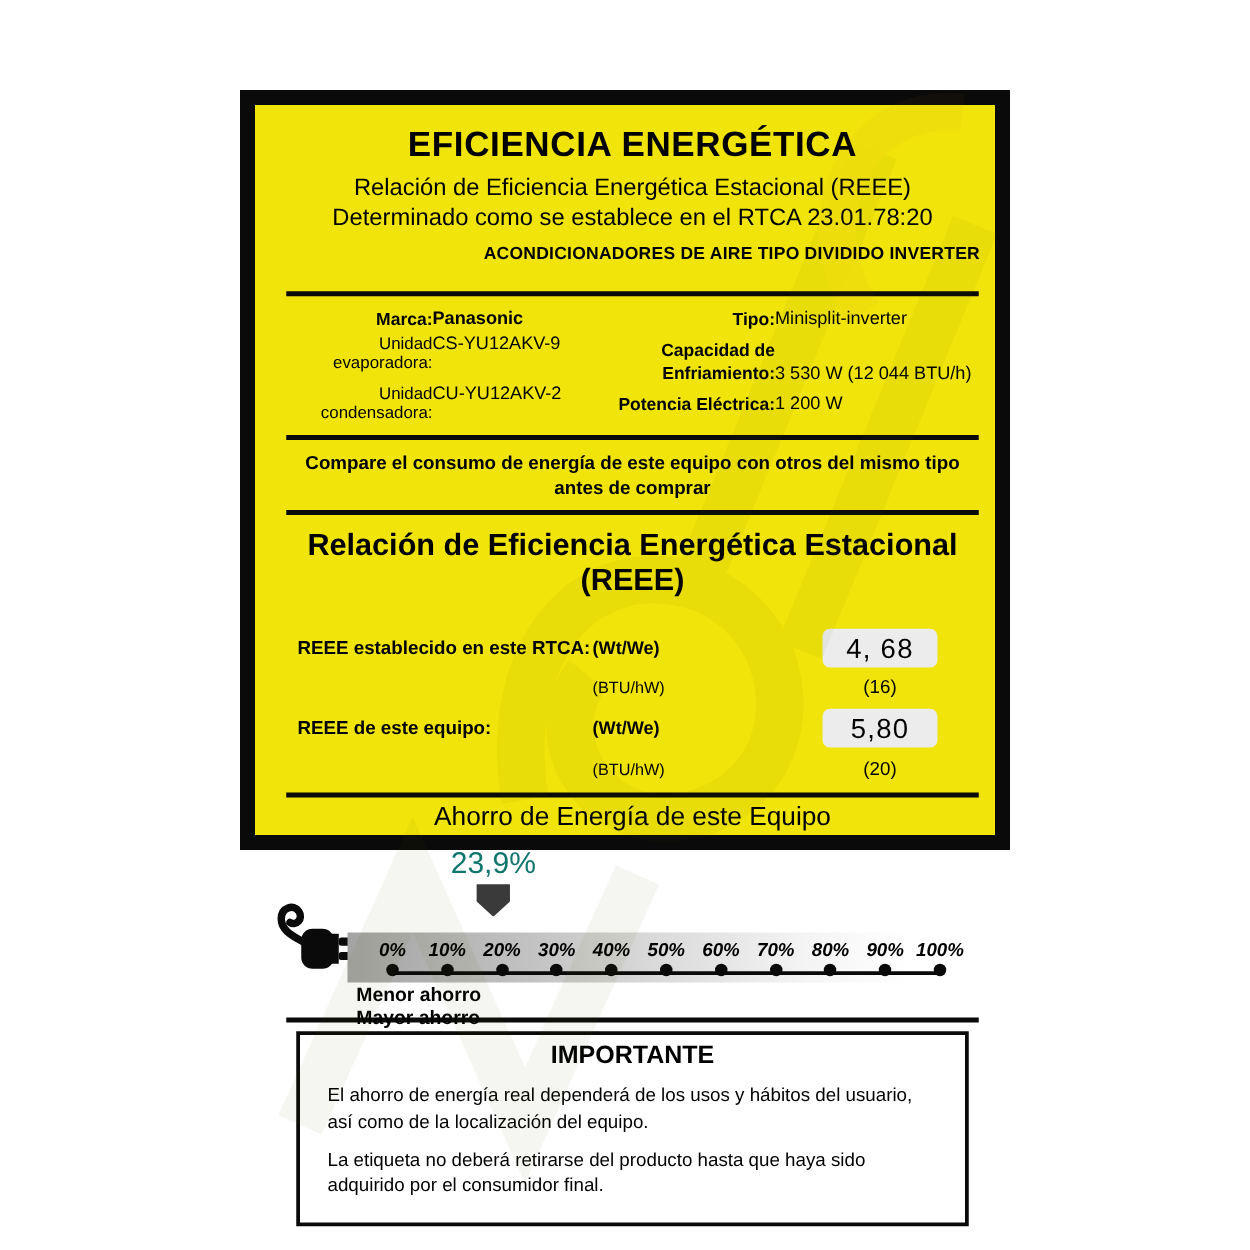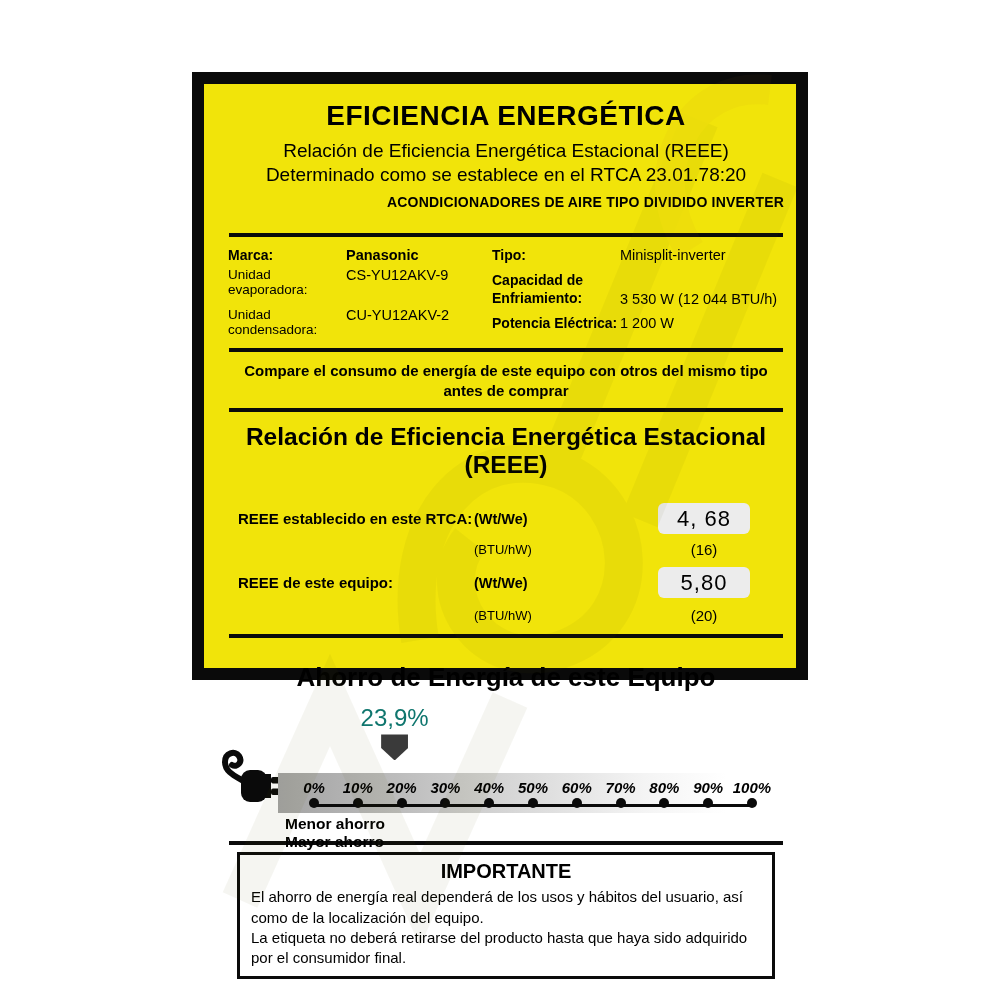--- a/index.html
+++ b/index.html
@@ -18,21 +18,21 @@
   .rule{height:4px;background:#0a0a0a;margin:0 1px;}
   
   .title{font-size:28px;font-weight:bold;text-align:center;letter-spacing:.5px;margin:2px 0 0;}
   .subtitle{font-size:19px;text-align:center;line-height:1.26;margin-top:7px;}
   .type-heading{font-size:14px;font-weight:bold;text-align:right;margin-top:7px;letter-spacing:.2px;}
   .rule-1{margin-top:23px;}
   
   .info{display:flex;margin-top:10px;height:101px;}
   .info-col-left{width:255px;}
   .info-col-right{flex:1;padding-left:9px;}
-  .info-row{display:flex;align-items:flex-start;}
+  .info-row{display:flex;align-items:flex-start;text-align:right;}
   .info-label{font-size:13.5px;}
   .info-label.b{font-weight:bold;font-size:14px;}
   .l-lab{width:118px;flex:none;}
   .r-lab{width:128px;flex:none;font-weight:bold;font-size:14px;line-height:1.25;}
   .info-val{font-size:14.5px;}
   .mt4{margin-top:4px;} .mt8{margin-top:8px;} .mt10{margin-top:10px;}
   
   .compare{font-size:15px;font-weight:bold;text-align:center;line-height:1.32;margin:9px 0 8px;}
   
   .reee-heading{font-size:24.5px;font-weight:bold;text-align:center;margin:11px 0 0;}
@@ -42,21 +42,21 @@
   .reee-unit{font-size:14.5px;font-weight:bold;text-align:left;}
   .reee-unit.small{font-size:13px;font-weight:normal;}
   .value-box{
     background:#ECECEC;border-radius:6px;width:92px;height:31px;margin:0 auto;
     display:flex;align-items:center;justify-content:center;font-size:22px;letter-spacing:1px;
   }
   .reee-paren{font-size:15px;text-align:center;}
   .row-gap{height:9px;} .row-gap-s{height:7px;}
   .rule-4{margin-top:10px;}
   
-  .savings-heading{font-size:26px;font-weight:bold;text-align:center;margin-top:24px;}
+  .savings-heading{font-size:21px;font-weight:normal;text-align:center;margin-top:4px;}
   .savings{position:relative;height:141px;margin-top:7px;}
   .pointer{position:absolute;left:50px;top:0;width:488px;height:70px;}
   .pointer-inner{position:absolute;left:23.9%;transform:translateX(-50%);text-align:center;top:4px;}
   .pointer-value{font-size:24px;color:#0f766e;white-space:nowrap;}
   .pointer-arrow{
     width:27px;height:26px;margin:2px auto 0;background:#3a3a3a;
     clip-path:polygon(0 0,100% 0,100% 52%,50% 100%,0 52%);
   }
   .scale-bar{
     position:absolute;left:50px;top:73px;width:488px;height:40px;
@@ -68,21 +68,21 @@
   .tick-dot{width:10px;height:10px;border-radius:50%;background:#0a0a0a;margin-top:2px;}
   .tick-line{position:absolute;left:36px;right:14px;top:31px;height:3px;background:#0a0a0a;}
   .plug{position:absolute;left:-9px;top:46px;}
   .minmax{position:absolute;left:57px;right:50px;top:115px;display:flex;justify-content:space-between;flex-direction:column;}
   .minmax span{font-size:15.5px;font-weight:bold;}
   
   .important{
     border:3px solid #0a0a0a;margin:7px 9px 0;padding:3px 11px 8px;
   }
   .important-heading{font-size:20px;font-weight:bold;text-align:center;margin:2px 0 4px;}
-  .important p{font-size:15px;line-height:1.34;margin:0;}
+  .important p{font-size:15px;line-height:1.34;margin:11px;}
 </style>
 </head>
 <body>
 
 <svg class="wm" viewBox="0 0 1000 1000">
   <g fill="none" stroke="#555500" stroke-width="38">
     <path d="M240 900 L330 700 L420 900 L510 700"></path>
     <path d="M420 640 C400 520 470 440 560 470 C640 500 650 620 560 650 C480 675 430 590 470 540"></path>
     <path d="M560 460 L700 120"></path>
     <path d="M640 520 L780 180"></path>

